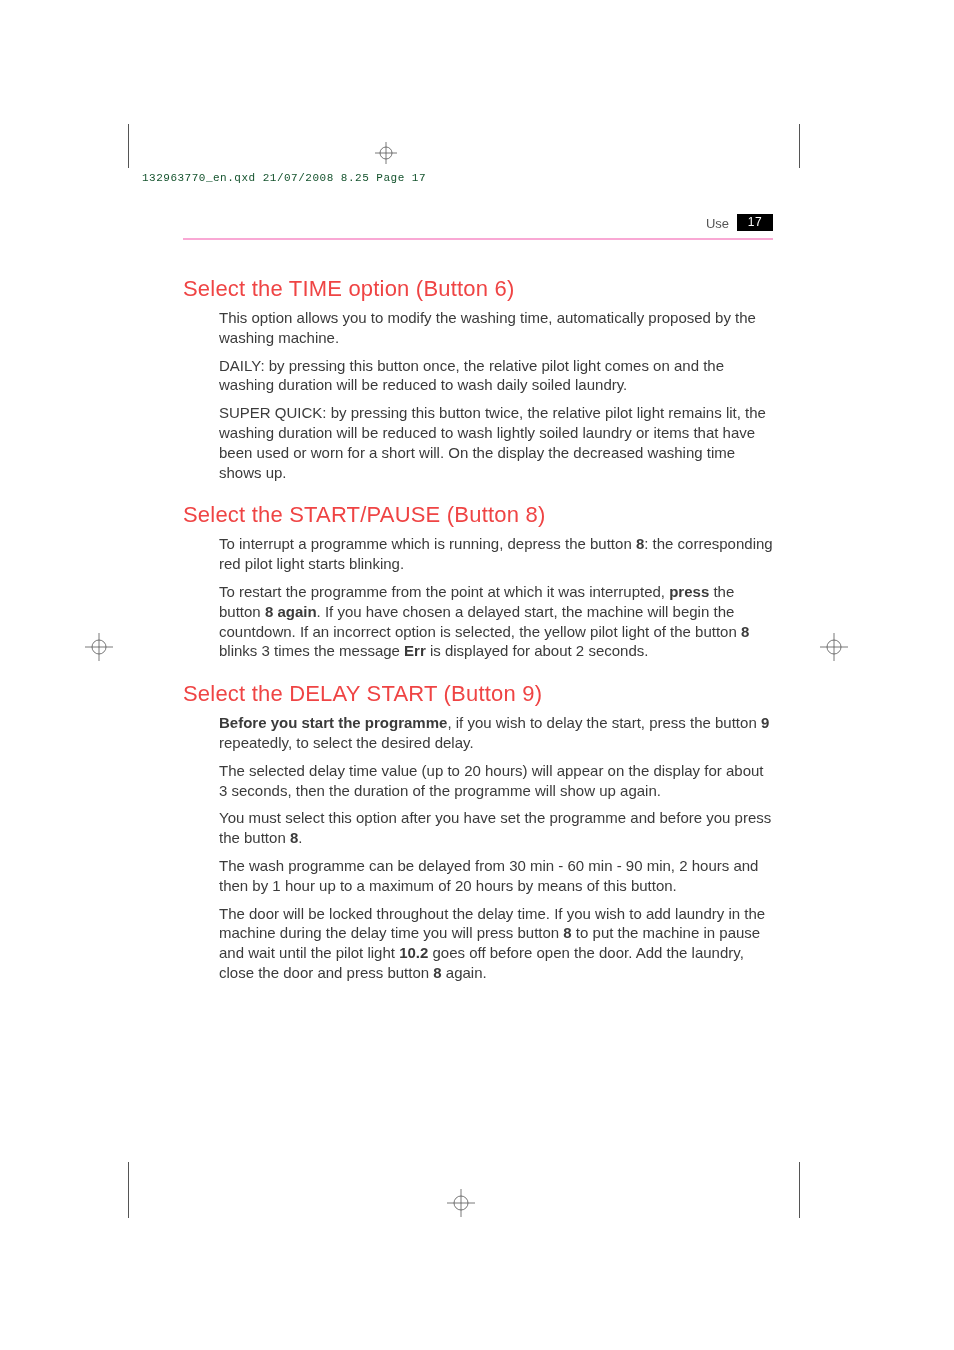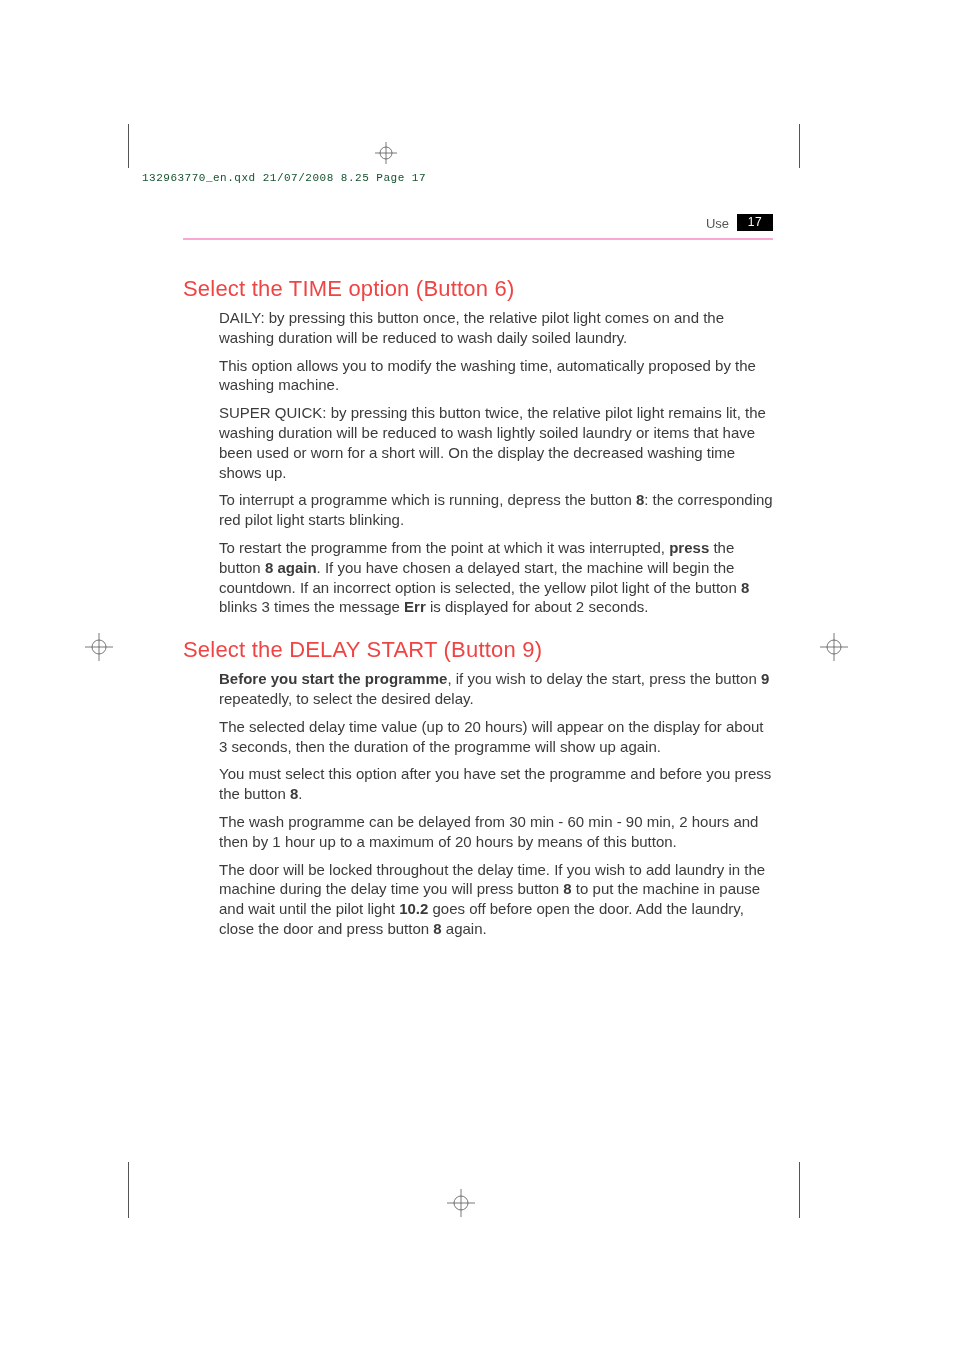--- a/index.html
+++ b/index.html
@@ -143,24 +143,25 @@
 </div>
 
 <div class="page">
   <div class="running-head">
     <span class="rh-label">Use</span>
     <span class="rh-badge">17</span>
   </div>
   <div id="sections">
       <h2 class="section">Select the TIME option (Button 6)</h2>
       <div class="body">
+        <p>This option allows you to modify the washing time, automatically proposed by the washing machine.</p>
         <p>DAILY: by pressing this button once, the relative pilot light comes on and the washing duration will be reduced to wash daily soiled laundry.</p>
-        <p>This option allows you to modify the washing time, automatically proposed by the washing machine.</p>
         <p>SUPER QUICK: by pressing this button twice, the relative pilot light remains lit, the washing duration will be reduced to wash lightly soiled laundry or items that have been used or worn for a short will. On the display the decreased washing time shows up.</p>
       </div>
+      <h2 class="section">Select the START/PAUSE (Button 8)</h2>
       <div class="body">
         <p>To interrupt a programme which is running, depress the button <span class="bold">8</span>: the corresponding red pilot light starts blinking.</p>
         <p>To restart the programme from the point at which it was interrupted, <span class="bold">press</span> the button <span class="bold">8 again</span>. If you have chosen a delayed start, the machine will begin the countdown. If an incorrect option is selected, the yellow pilot light of the button <span class="bold">8</span> blinks 3 times the message <span class="bold">Err</span> is displayed for about 2 seconds.</p>
       </div>
       <h2 class="section">Select the DELAY START (Button 9)</h2>
       <div class="body">
         <p><span class="bold">Before you start the programme</span>, if you wish to delay the start, press the button <span class="bold">9</span> repeatedly, to select the desired delay.</p>
         <p>The selected delay time value (up to 20 hours) will appear on the display for about 3 seconds, then the duration of the programme will show up again.</p>
         <p>You must select this option after you have set the programme and before you press the button <span class="bold">8</span>.</p>
         <p>The wash programme can be delayed from 30 min - 60 min - 90 min, 2 hours and then by 1 hour up to a maximum of 20 hours by means of this button.</p>

